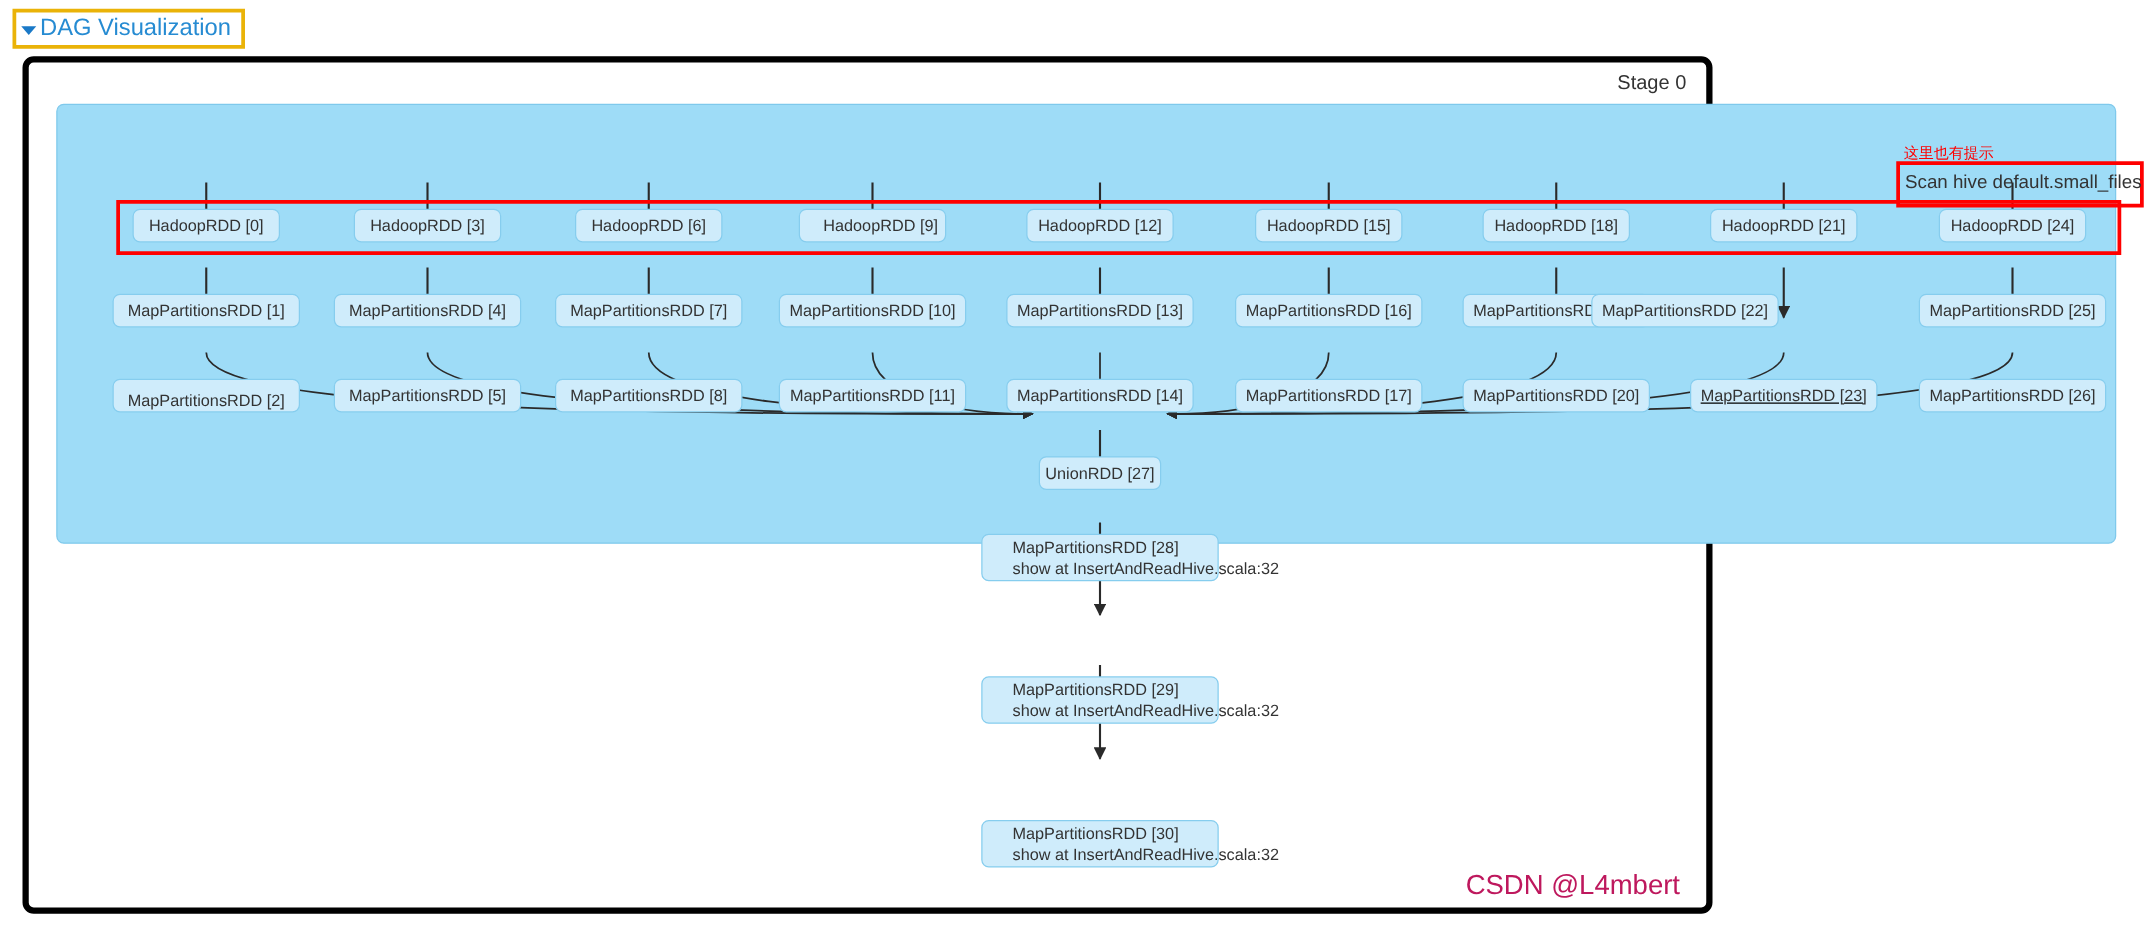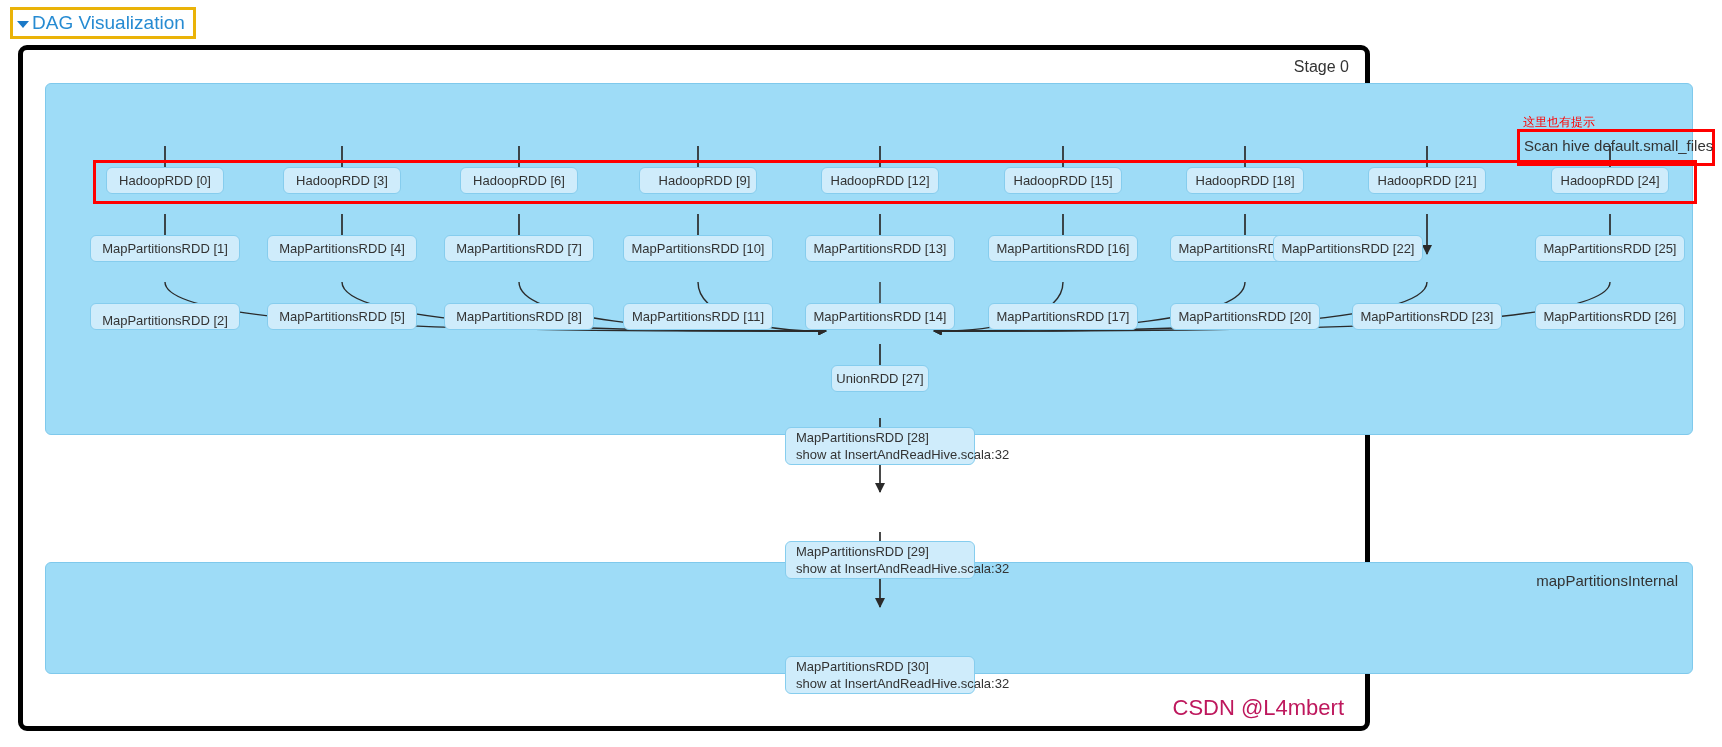--- a/index.html
+++ b/index.html
@@ -104,21 +104,21 @@
     line-height: 17px;
     color: #333333;
   }
   .node.single {
     height: 27px;
     align-items: center;
   }
   .node.double {
     height: 38px;
     align-items: flex-start;
-    padding: 0 10px;
+    padding: 0 24px;
   }
 
   
   #edges {
     position: absolute;
     left: 0; top: 0;
     width: 1686px;
     height: 686px;
     pointer-events: none;
     z-index: 5;
@@ -174,23 +174,20 @@
 
 <div id="dag-panel">
 
   <div id="stage-label">Stage 0</div>
 
   <div class="cluster" id="cluster-stage0">
     <span class="cluster-label"></span>
   </div>
 
 
-  <div class="cluster" id="cluster-mpi">
-    <span class="cluster-label">mapPartitionsInternal</span>
-  </div>
 
   <svg id="edges" viewBox="0 0 1686 686">
     <defs>
       <marker id="arrow" viewBox="0 0 10 10" refX="9" refY="5" markerWidth="6" markerHeight="6" orient="auto-start-reverse">
         <path d="M 0 0 L 10 5 L 0 10 z" fill="#2a2a2a"></path>
       </marker>
     </defs>
     <g id="vertical-edges" stroke="#2a2a2a" stroke-width="1.7" fill="none">
         <line x1="142" y1="96" x2="142" y2="136" marker-end="url(#arrow)"></line>
         <line x1="142" y1="164" x2="142" y2="204" marker-end="url(#arrow)"></line>
@@ -292,21 +289,21 @@
       </div>
       <div class="node single" style="left: 1147px; top: 204.5px; width: 150px;">
         <div class="line">MapPartitionsRDD [20]</div>
       </div>
       <div class="node single" style="left: 1345px; top: 68.5px; width: 118px;">
         <div class="line">HadoopRDD [21]</div>
       </div>
       <div class="node single" style="left: 1250px; top: 136.5px; width: 150px;">
         <div class="line">MapPartitionsRDD [22]</div>
       </div>
-      <div class="node single" style="left: 1329px; top: 204.5px; width: 150px;">
+      <div class="node single" style="left: 1329px; top: 204.5px; width: 150px; text-decoration: underline;">
         <div class="line">MapPartitionsRDD [23]</div>
       </div>
       <div class="node single" style="left: 1528px; top: 68.5px; width: 118px;">
         <div class="line">HadoopRDD [24]</div>
       </div>
       <div class="node single" style="left: 1512px; top: 136.5px; width: 150px;">
         <div class="line">MapPartitionsRDD [25]</div>
       </div>
       <div class="node single" style="left: 1512px; top: 204.5px; width: 150px;">
         <div class="line">MapPartitionsRDD [26]</div>

